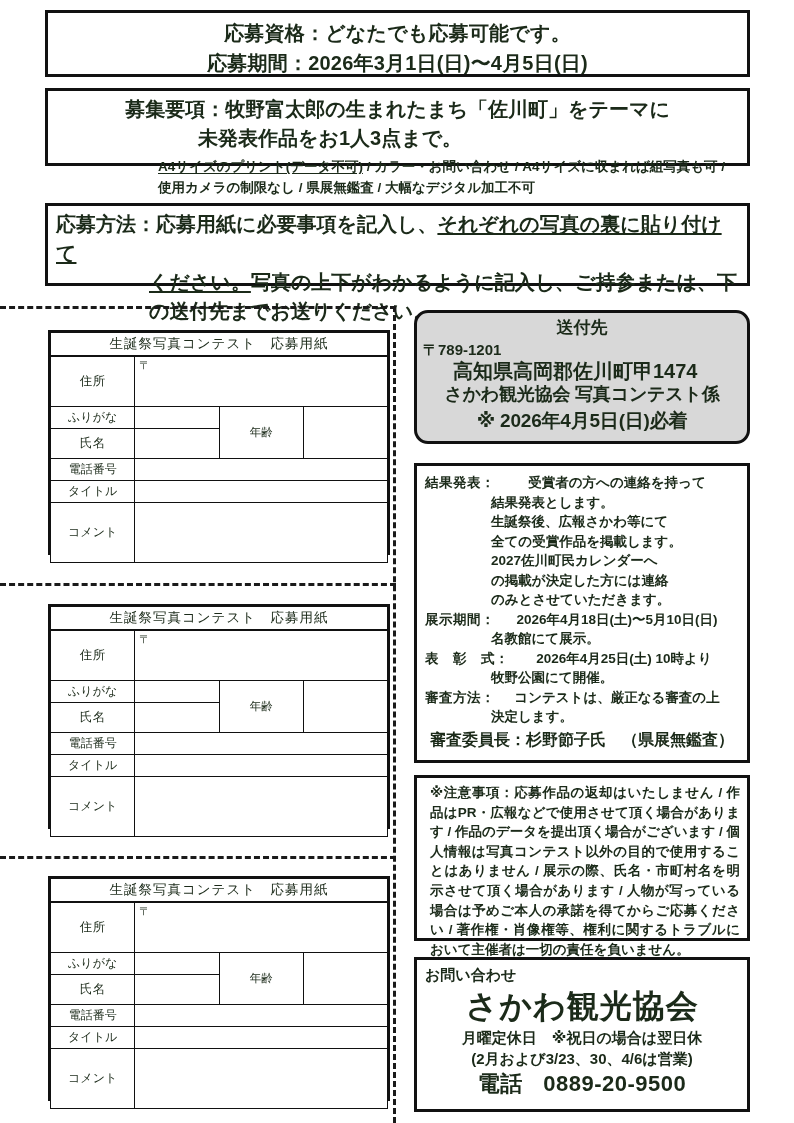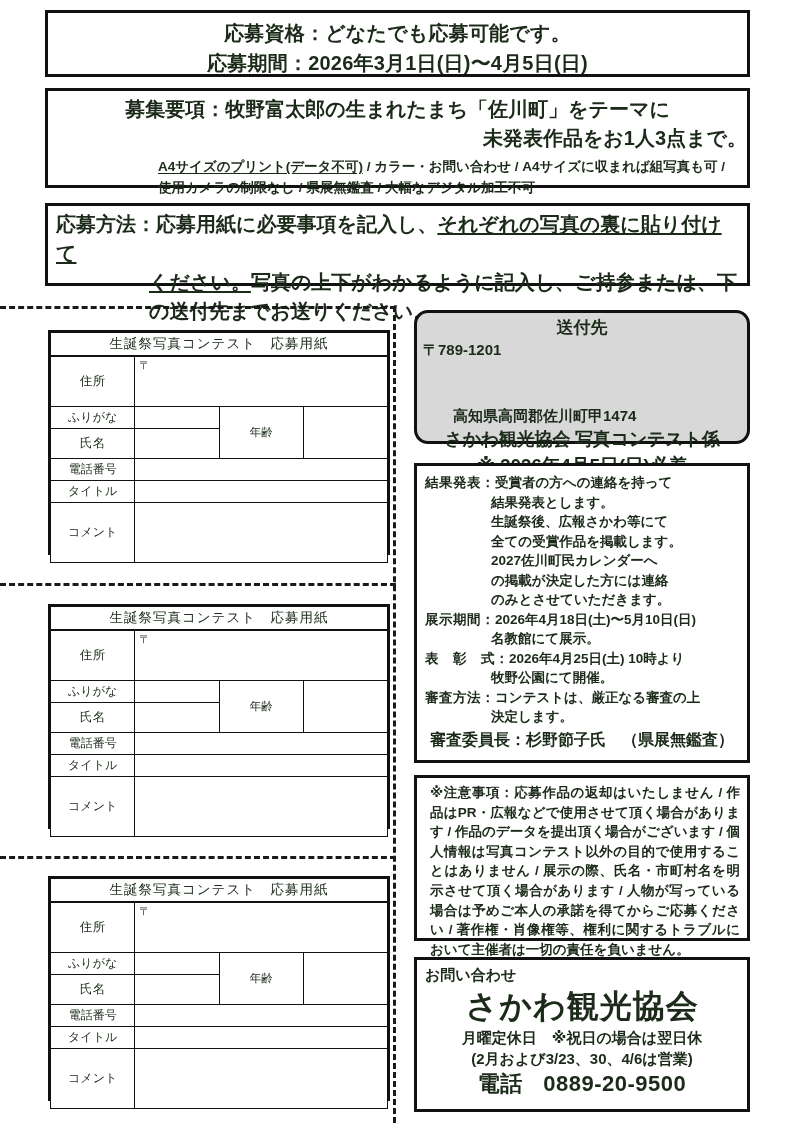--- a/index.html
+++ b/index.html
@@ -122,25 +122,24 @@
     line-height: 22px;
     margin-top: 4px;
   }
   .sendto-zip {
     font-size: 15px;
     font-weight: bold;
     line-height: 21px;
     padding-left: 6px;
   }
   .sendto-addr {
-    font-size: 15px;
+    font-size: 20px;
     font-weight: bold;
     line-height: 22px;
     padding-left: 36px;
-    margin-top: 45px;
   }
   .sendto-org {
     font-size: 18px;
     font-weight: bold;
     line-height: 25px;
     text-align: center;
     letter-spacing: -.2px;
   }
   .sendto-due {
     font-size: 19px;
@@ -149,20 +148,21 @@
     text-align: center;
     letter-spacing: -.2px;
   }
 
   .res-row {
     display: flex;
     align-items: flex-start;
     font-size: 13.5px;
     font-weight: bold;
     line-height: 19.5px;
+    text-align: center;
   }
   .res-key {
     flex: 0 0 auto;
     white-space: nowrap;
     letter-spacing: .5px;
   }
   .res-val { flex: 1 1 auto; }
   .res-cont {
     font-size: 13.5px;
     font-weight: bold;
@@ -216,24 +216,24 @@
 
 <div class="page">
 
   <div class="hbox" style="left:45px; top:10px; width:705px; height:67px;">
     <div class="ctr" style="padding-top:5px;">
       <div class="lineA">応募資格：どなたでも応募可能です。</div>
       <div class="lineA">応募期間：2026年3月1日(日)〜4月5日(日)</div>
     </div>
   </div>
 
-  <div class="hbox" style="left:45px; top:88px; width:705px; height:100px;">
+  <div class="hbox" style="left:45px; top:88px; width:705px; height:78px;">
     <div style="padding:4px 0 0 0;">
       <div class="lineB ctr">募集要項：牧野富太郎の生まれたまち「佐川町」をテーマに</div>
-      <div class="lineB" style="padding-left:150px;text-align:right;">未発表作品をお1人3点まで。</div>
+      <div class="lineB" style="padding-left:150px;">未発表作品をお1人3点まで。</div>
       <div class="lineSmall" style="padding-left:110px; margin-top:3px;">
         <span class="u">A4サイズのプリント(データ不可)</span><span> / カラー・お問い合わせ / A4サイズに収まれば組写真も可 /</span>
       </div>
       <div class="lineSmall" style="padding-left:110px;">使用カメラの制限なし / 県展無鑑査 / 大幅なデジタル加工不可</div>
     </div>
   </div>
 
   <div class="hbox" style="left:45px; top:203px; width:705px; height:83px;">
     <div style="padding:4px 8px 0 8px;">
       <div class="lineB">

